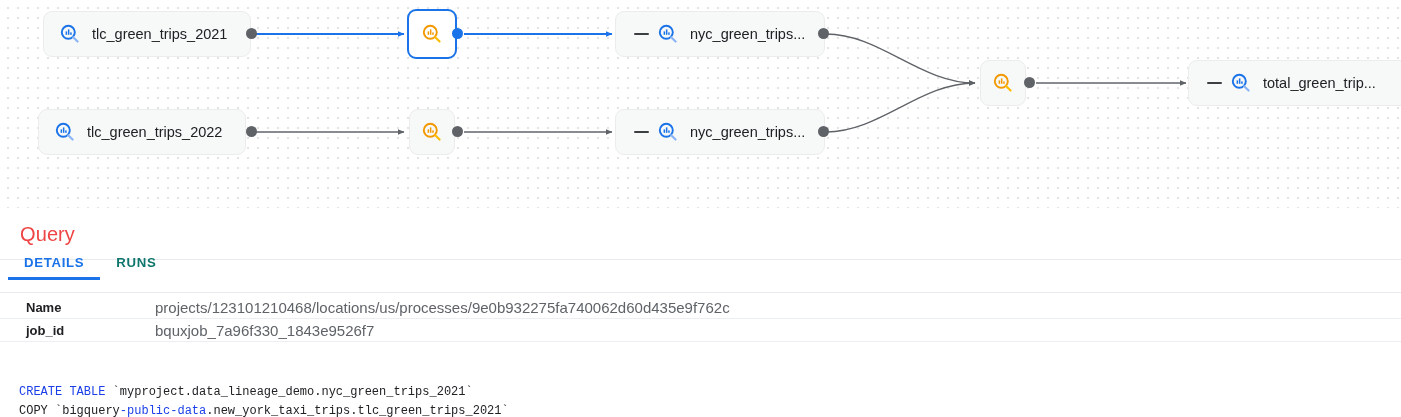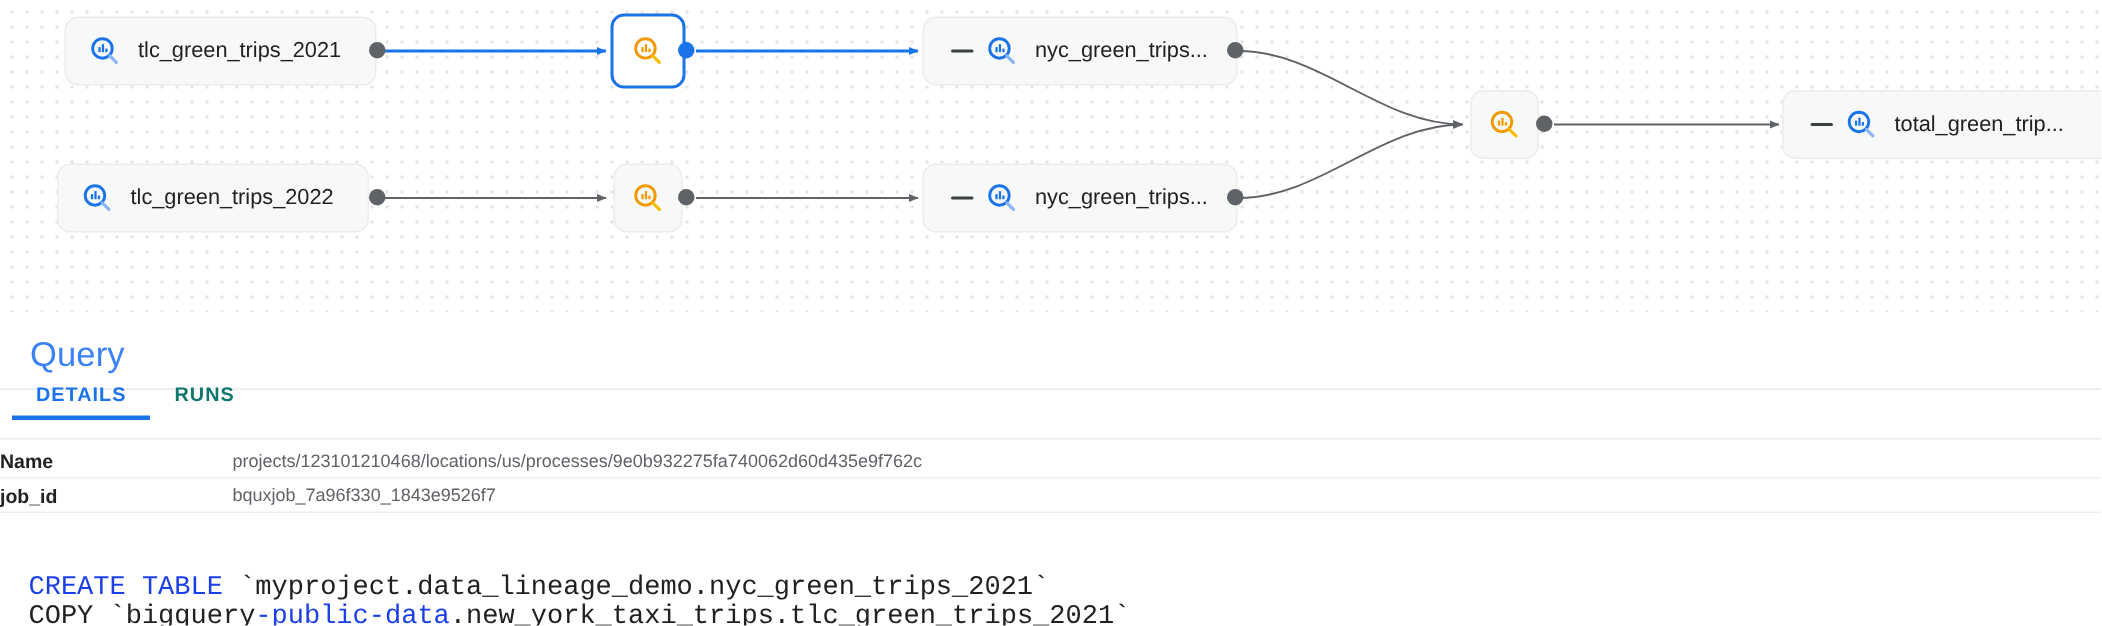--- a/index.html
+++ b/index.html
@@ -72,21 +72,21 @@
   }
 
   
   #panel {
     position: absolute; left: 0; top: 208px;
     width: 1401px; height: 209px;
     background: #ffffff;
   }
   #panel-title {
     position: absolute; left: 20px; top: 15px;
-    font-size: 23px; color: #3b82f6; letter-spacing: .1px;
+    font-size: 20px; color: #ef4444; letter-spacing: .1px;
   }
   #panel-div1 {
     position: absolute; left: 0; top: 51px; width: 1401px;
     height: 1px; background: #e8eaed;
   }
   #tabs {
     position: absolute; left: 0; top: 38px;
     width: 1401px; height: 32px;
     display: flex; align-items: center;
   }
@@ -106,31 +106,31 @@
   #tabs-underline {
     position: absolute; left: 0; top: 84px; width: 1401px;
     height: 1px; background: #e8eaed;
   }
   .kv-row {
     position: absolute; left: 0; width: 1401px; height: 23px;
     display: flex; align-items: center;
     border-bottom: 1px solid #eceff1;
   }
   .kv-key {
-    width: 155px; padding-left: 0;
+    width: 155px; padding-left: 26px;
     font-size: 13px; font-weight: bold; color: #202124;
   }
-  .kv-val { font-size: 12px; color: #5f6368; }
+  .kv-val { font-size: 15px; color: #5f6368; }
 
   #sql {
     position: absolute; left: 0; top: 166px;
     width: 1401px; height: 43px;
     padding: 9px 0 0 19px;
     font-family: "Liberation Mono", monospace;
-    font-size: 18px; line-height: 19px;
+    font-size: 12px; line-height: 19px;
     color: #202124; white-space: pre;
   }
   .kw { color: #1a3fe8; }
 </style>
 </head>
 <body>
 
 <div id="app">
 
   <div id="graph">

